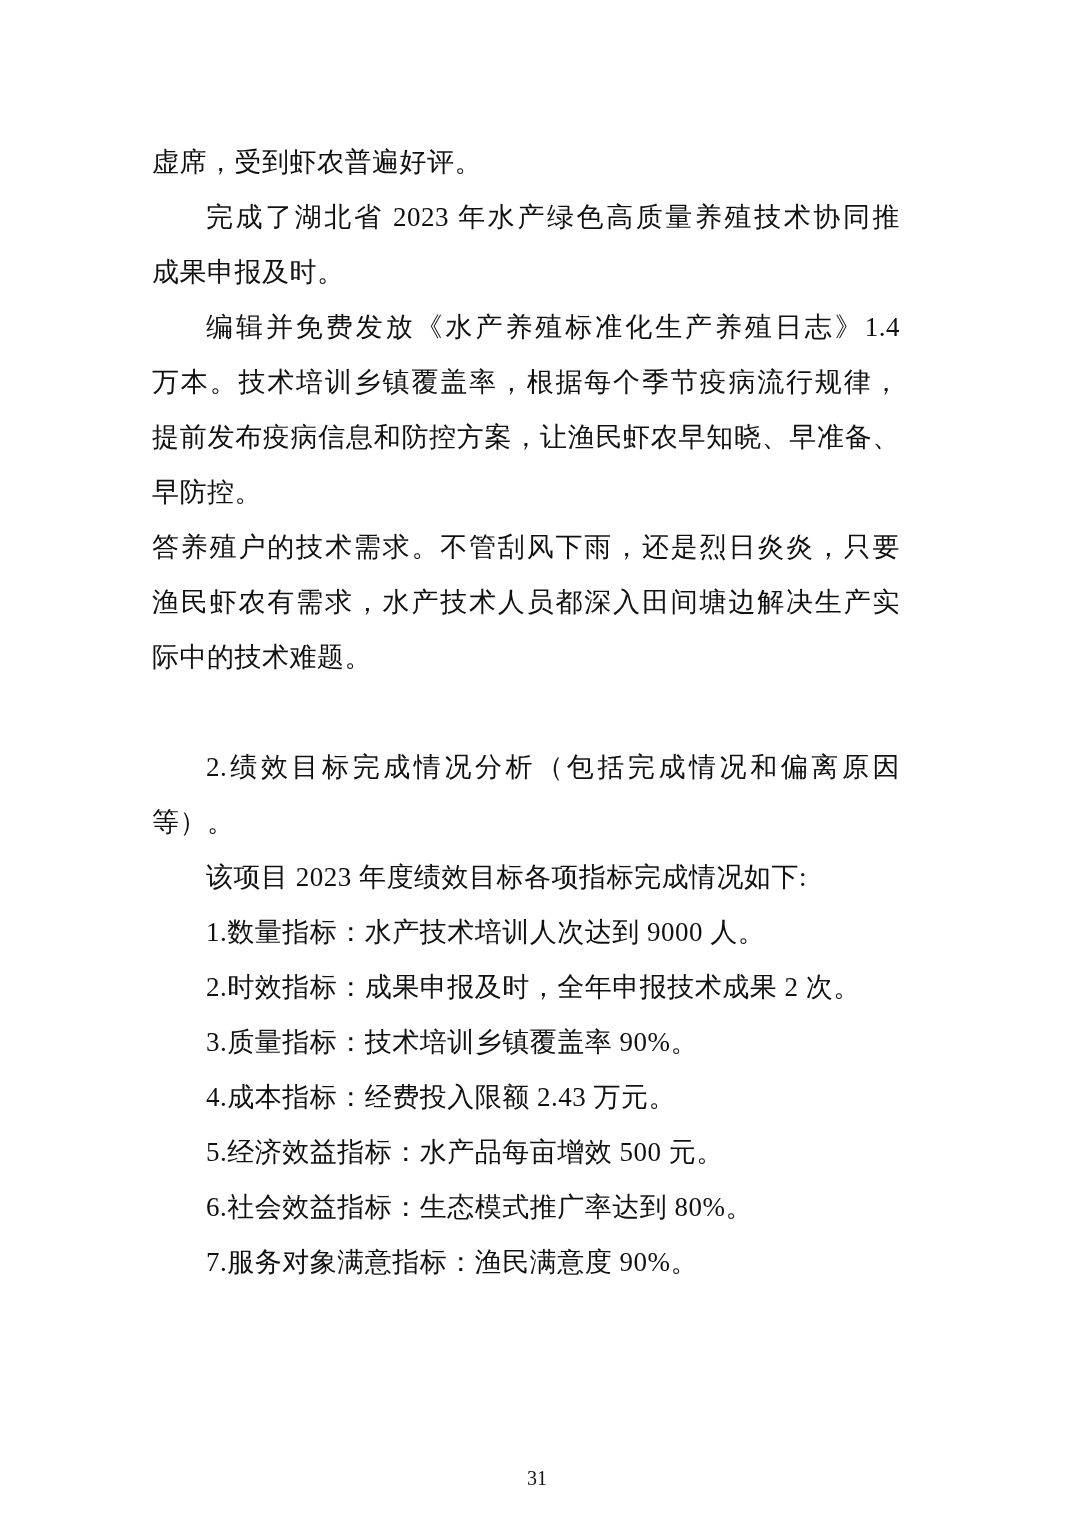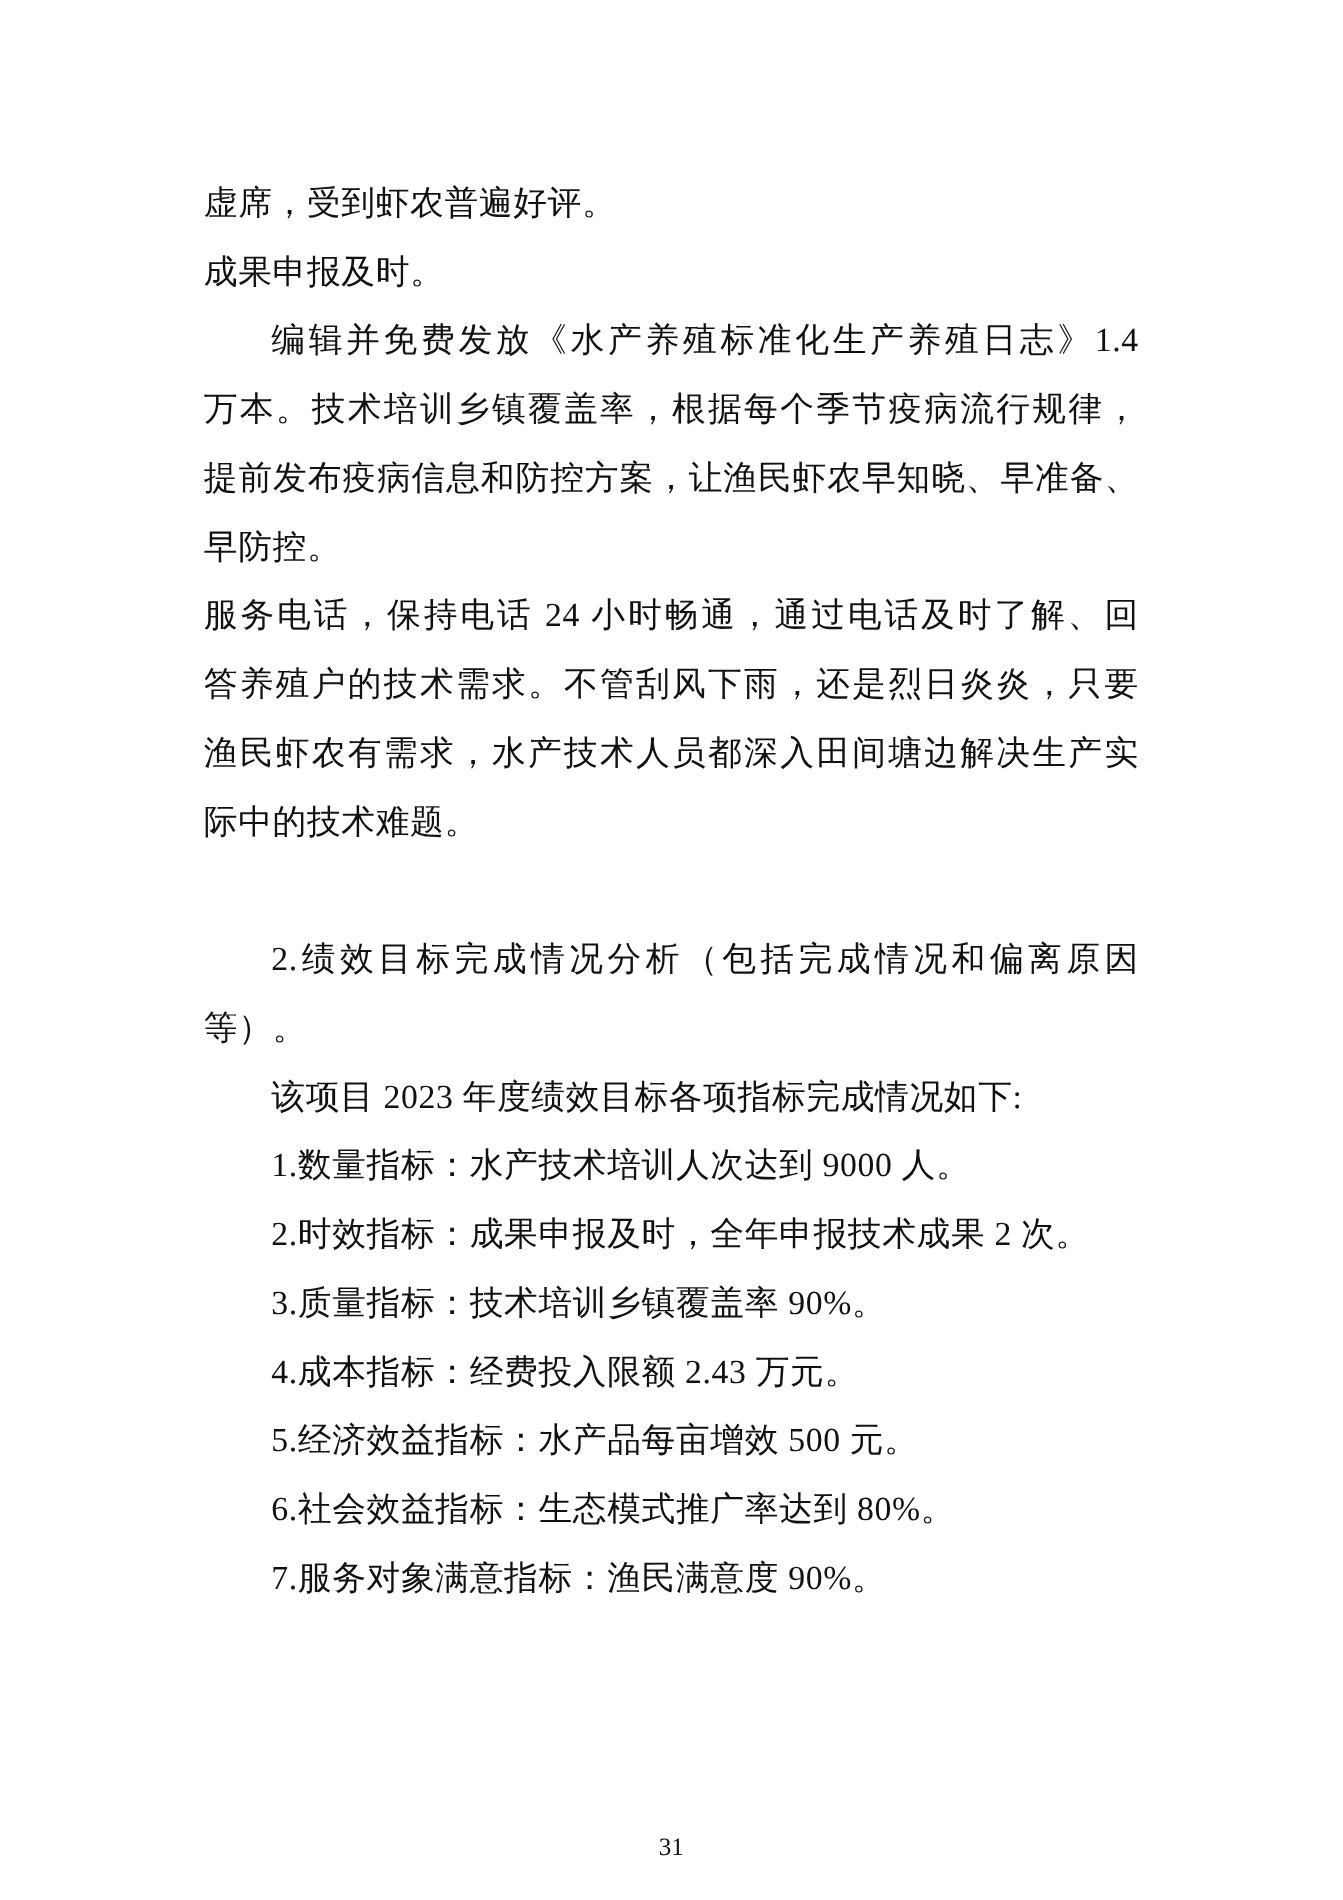--- a/index.html
+++ b/index.html
@@ -11,21 +11,21 @@
     position: relative;
     width: 1074px;
     height: 1520px;
     background: #ffffff;
     color: #111111;
     font-family: "Liberation Serif", "DejaVu Serif", serif;
     overflow: hidden;
   }
   .text-block {
     position: absolute;
-    left: 163px;
+    left: 152px;
     top: 135px;
     width: 748px;
   }
   .line {
     height: 55px;
     line-height: 55px;
     font-size: 27px;
     letter-spacing: 0.5px;
     white-space: normal;
     overflow: hidden;
@@ -54,28 +54,28 @@
   }
 </style>
 </head>
 <body>
 
 <div class="page">
   <div class="text-block">
 
     <div class="line">虚席，受到虾农普遍好评。</div>
 
+    <div class="line fill indent">完成了湖北省 2023 年水产绿色高质量养殖技术协同推</div>
     <div class="line">成果申报及时。</div>
 
     <div class="line fill indent">编辑并免费发放《水产养殖标准化生产养殖日志》1.4</div>
     <div class="line fill">万本。技术培训乡镇覆盖率，根据每个季节疫病流行规律，</div>
     <div class="line fill">提前发布疫病信息和防控方案，让渔民虾农早知晓、早准备、</div>
     <div class="line">早防控。</div>
 
-    <div class="line fill">服务电话，保持电话 24 小时畅通，通过电话及时了解、回</div>
     <div class="line fill">答养殖户的技术需求。不管刮风下雨，还是烈日炎炎，只要</div>
     <div class="line fill">渔民虾农有需求，水产技术人员都深入田间塘边解决生产实</div>
     <div class="line">际中的技术难题。</div>
 
     <div class="line blank"></div>
 
     <div class="line fill indent">2.绩效目标完成情况分析（包括完成情况和偏离原因</div>
     <div class="line">等）。</div>
 
     <div class="line indent">该项目 2023 年度绩效目标各项指标完成情况如下:</div>

